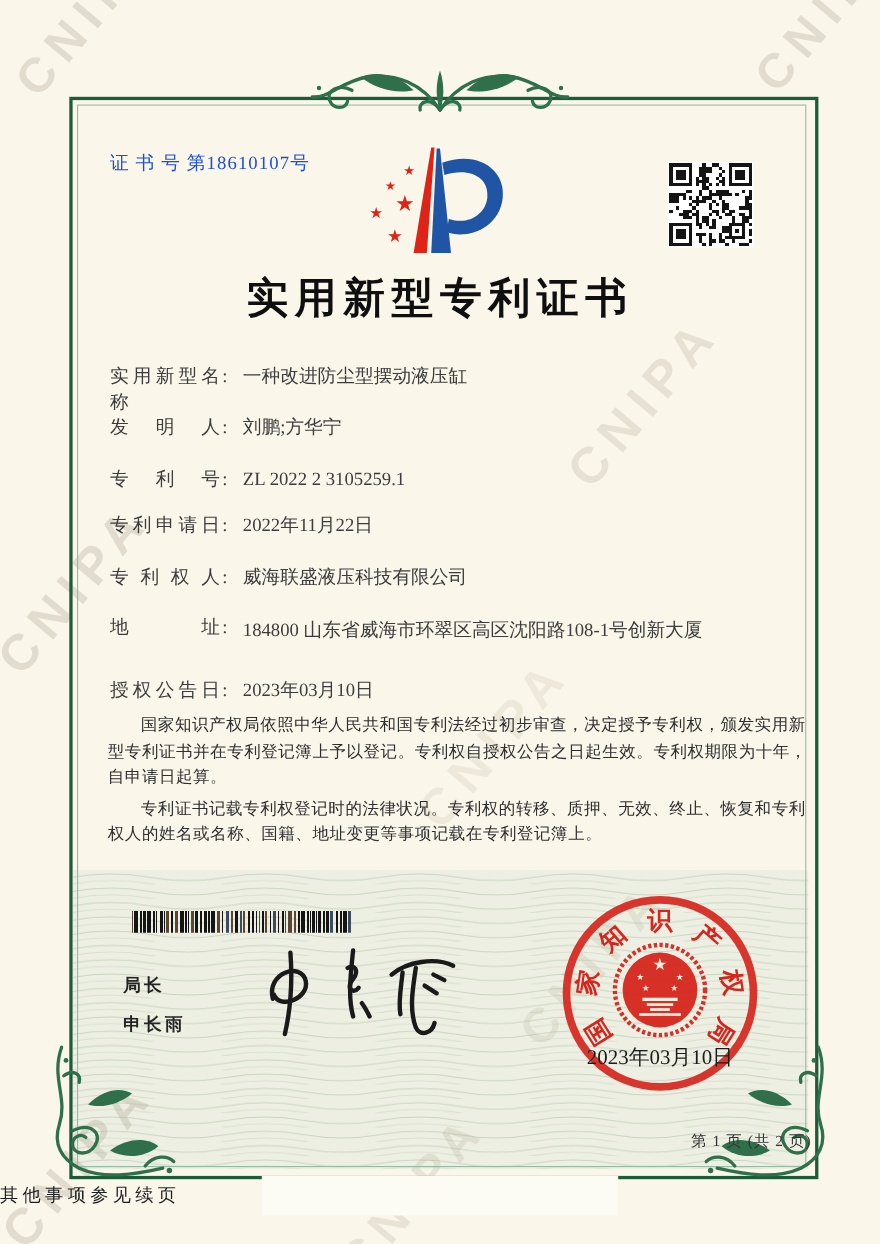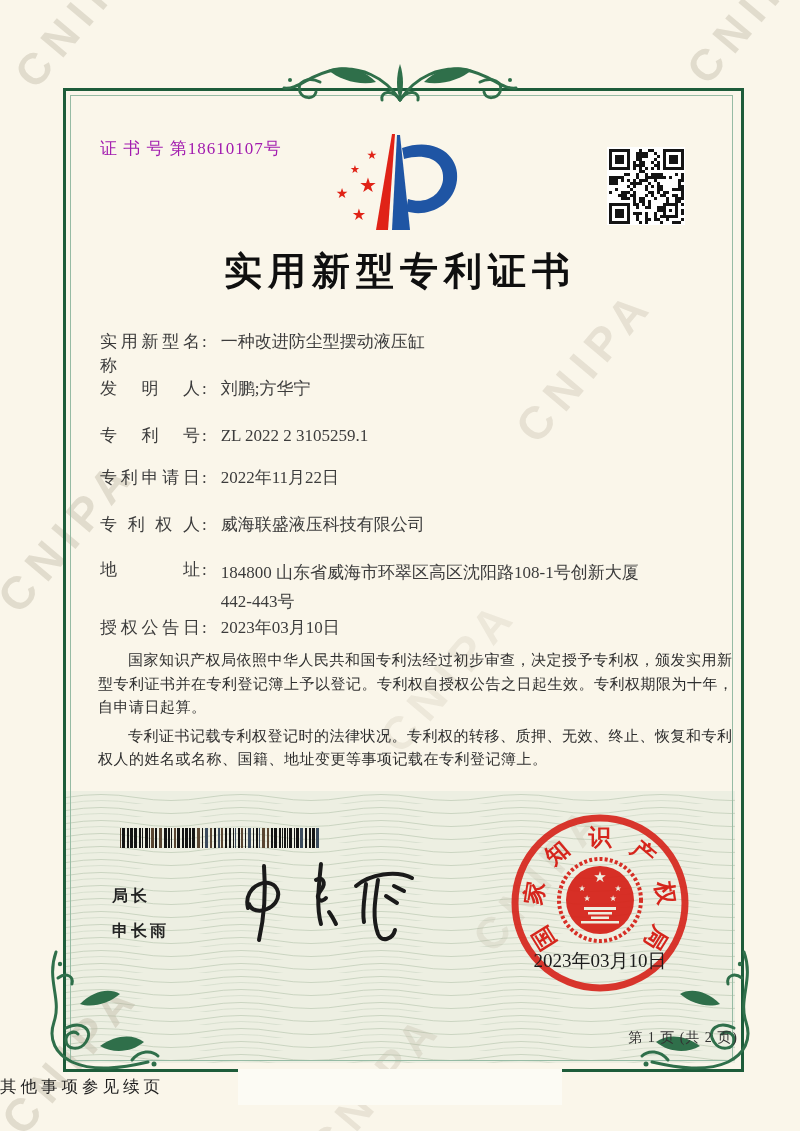--- a/index.html
+++ b/index.html
@@ -17,21 +17,21 @@
   
   .gband{ position:absolute; left:66px; top:791px; width:669px; height:272px; z-index:1; }
   
   .frame-outer{ position:absolute; left:63px; top:88px; width:675px; height:978px;
     border:3px solid #1d5c3a; z-index:3; pointer-events:none;}
   .frame-inner{ position:absolute; left:70px; top:95px; width:661px; height:964px;
     border:1px solid #96bba4; z-index:3; pointer-events:none;}
   .flourish{ position:absolute; z-index:4; pointer-events:none;}
   
   .cert-no{ position:absolute; left:100px; top:137px; z-index:5; font-size:17px;
-    letter-spacing:1px; color:#a21caf;}
+    letter-spacing:1px; color:#1d4ed8;}
   .logo{ position:absolute; left:322px; top:128px; z-index:5;}
   .logo text{ font-family:"DejaVu Sans",sans-serif;}
   .qr{ position:absolute; left:607px; top:147px; z-index:5;}
   .title{ position:absolute; left:0; top:246px; width:100%; z-index:5; text-align:center;
     font-size:38px; font-weight:700; letter-spacing:6px; color:#0f0f0f;}
   
   .frow{ position:absolute; left:100px; width:640px; z-index:5; font-size:17px;
     color:#3c3c3c; line-height:24px;}
   .flabel{ display:inline-block; width:100px; text-align:justify; text-align-last:justify;
     vertical-align:top;}
@@ -444,21 +444,21 @@
   <div class="frow" style="top:424px">
     <span class="flabel">专利号</span><span class="fcolon">:</span><span class="fvalue">ZL 2022 2 3105259.1</span>
   </div>
   <div class="frow" style="top:466px">
     <span class="flabel">专利申请日</span><span class="fcolon">:</span><span class="fvalue">2022年11月22日</span>
   </div>
   <div class="frow" style="top:513px">
     <span class="flabel">专利权人</span><span class="fcolon">:</span><span class="fvalue">威海联盛液压科技有限公司</span>
   </div>
   <div class="frow" style="top:558px">
-    <span class="flabel">地址</span><span class="fcolon">:</span><span class="fvalue faddr"><span class="ln">184800 山东省威海市环翠区高区沈阳路108-1号创新大厦</span><span class="ln">442-443号</span></span>
+    <span class="flabel">地址</span><span class="fcolon">:</span><span class="fvalue faddr"><span class="ln">184800 山东省威海市环翠区高区沈阳路108-1号创新大厦</span></span>
   </div>
   <div class="frow" style="top:616px">
     <span class="flabel">授权公告日</span><span class="fcolon">:</span><span class="fvalue">2023年03月10日</span>
   </div>
 
   <div class="body-text">
     <p>国家知识产权局依照中华人民共和国专利法经过初步审查，决定授予专利权，颁发实用新型专利证书并在专利登记簿上予以登记。专利权自授权公告之日起生效。专利权期限为十年，自申请日起算。</p>
     <p>专利证书记载专利权登记时的法律状况。专利权的转移、质押、无效、终止、恢复和专利权人的姓名或名称、国籍、地址变更等事项记载在专利登记簿上。</p>
   </div>
 

